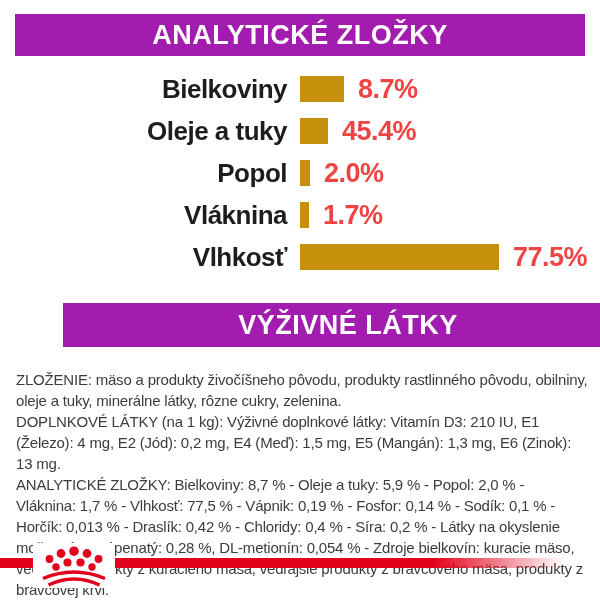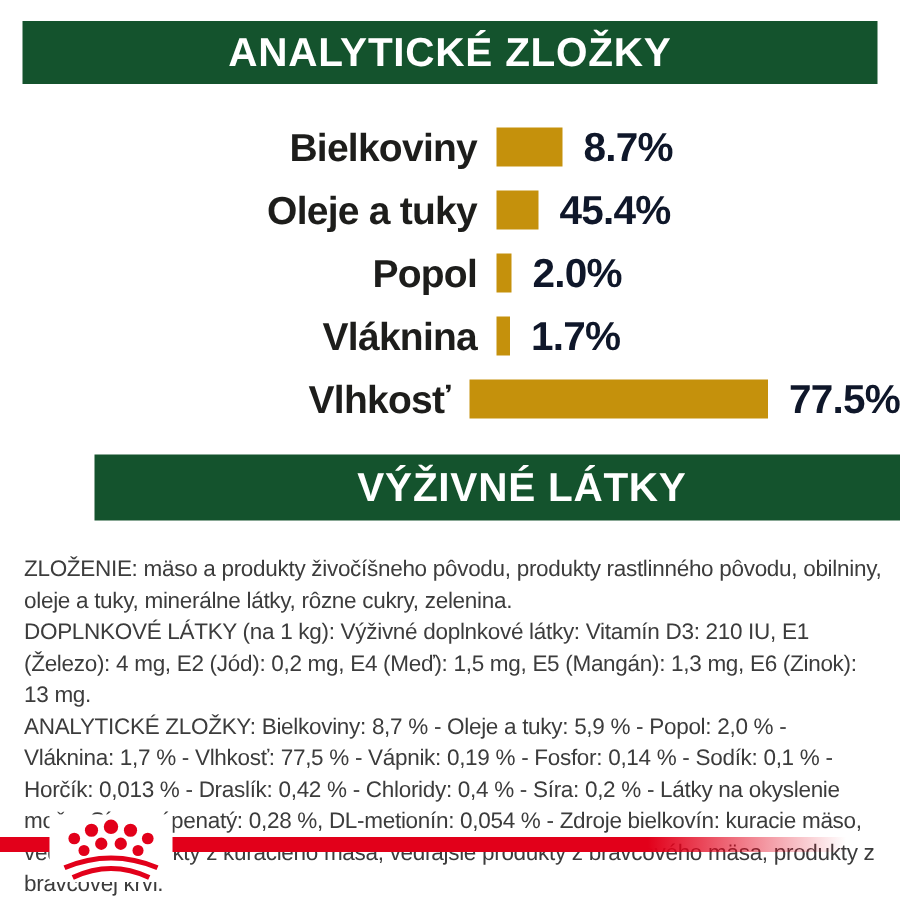--- a/index.html
+++ b/index.html
@@ -6,42 +6,42 @@
   html, body { background: #ffffff; }
   .page {
     position: relative;
     width: 600px; height: 600px;
     background: #ffffff;
     font-family: "Liberation Sans", sans-serif;
     overflow: hidden;
   }
   .band {
     position: absolute; left: 15px; width: 570px;
-    background: #14532d; color: #ffffff;
+    background: #a21caf; color: #ffffff;
     display: flex; align-items: center; justify-content: center;
     font-weight: bold; font-size: 27px; letter-spacing: 0.5px;
   }
   .band-analytical { top: 14px; height: 42px; }
   .band-nutrients  { top: 303px; height: 44px; margin-left: 48px; }
 
-  .chart { position: absolute; top: 77px; left: 0; width: 600px; padding-left: 31px; }
+  .chart { position: absolute; top: 68px; left: 0; width: 600px; }
   .chart-row { display: flex; align-items: center; height: 42px; }
   .chart-row .row-label {
     width: 287px; text-align: right;
     font-weight: bold; font-size: 26px; letter-spacing: -0.5px;
     color: #1d1d1b; white-space: nowrap;
   }
   .chart-row .row-bar {
     margin-left: 13px; height: 26px;
     background: #c5910c; flex: none;
   }
   .chart-row .row-value {
     margin-left: 14px;
     font-weight: bold; font-size: 27px; letter-spacing: -0.5px;
-    color: #0f172a; white-space: nowrap;
+    color: #ef4444; white-space: nowrap;
   }
 
   .info {
     position: absolute; top: 369px; left: 16px; width: 572px;
     font-size: 15px; line-height: 21px; letter-spacing: -0.2px;
     color: #3c3c3c;
   }
   .info p { margin: 0; }
 
   .footer-stripe {

